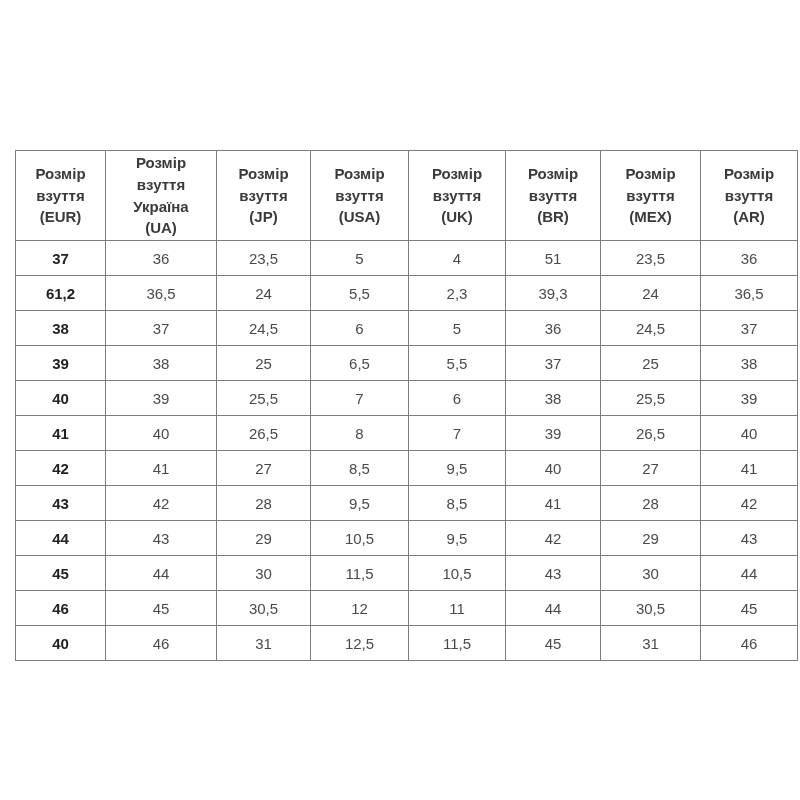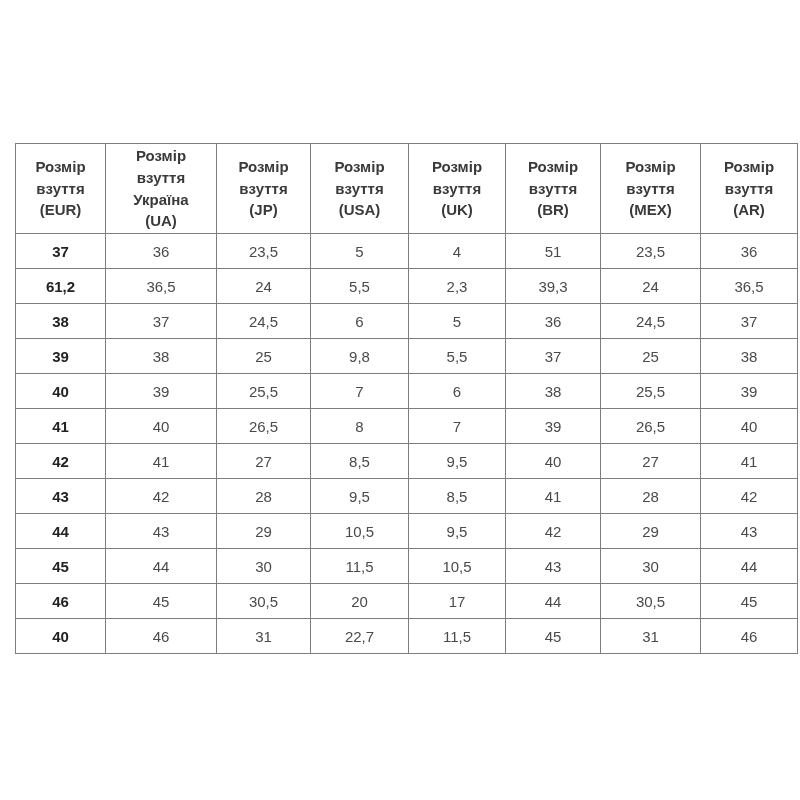--- a/index.html
+++ b/index.html
@@ -17,20 +17,21 @@
   .table-wrap {
     position: absolute;
     left: 15px;
     top: 143px;
     width: 782px;
   }
   table.size-table {
     border-collapse: collapse;
     width: 782px;
     table-layout: fixed;
+    margin-top: 7px;
   }
   table.size-table th,
   table.size-table td {
     border: 1px solid #7d7d7d;
     text-align: center;
     vertical-align: middle;
     padding: 0 2px;
   }
   table.size-table th {
     height: 89px;
@@ -131,21 +132,21 @@
           <td>6</td>
           <td>5</td>
           <td>36</td>
           <td>24,5</td>
           <td>37</td>
         </tr>
         <tr>
           <td>39</td>
           <td>38</td>
           <td>25</td>
-          <td>9,8</td>
+          <td>6,5</td>
           <td>5,5</td>
           <td>37</td>
           <td>25</td>
           <td>38</td>
         </tr>
         <tr>
           <td>40</td>
           <td>39</td>
           <td>25,5</td>
           <td>7</td>
@@ -201,31 +202,31 @@
           <td>11,5</td>
           <td>10,5</td>
           <td>43</td>
           <td>30</td>
           <td>44</td>
         </tr>
         <tr>
           <td>46</td>
           <td>45</td>
           <td>30,5</td>
-          <td>20</td>
-          <td>17</td>
+          <td>12</td>
+          <td>11</td>
           <td>44</td>
           <td>30,5</td>
           <td>45</td>
         </tr>
         <tr>
           <td>40</td>
           <td>46</td>
           <td>31</td>
-          <td>22,7</td>
+          <td>12,5</td>
           <td>11,5</td>
           <td>45</td>
           <td>31</td>
           <td>46</td>
         </tr>
       </tbody>
   </table>
 </div>
 
 </body></html>

